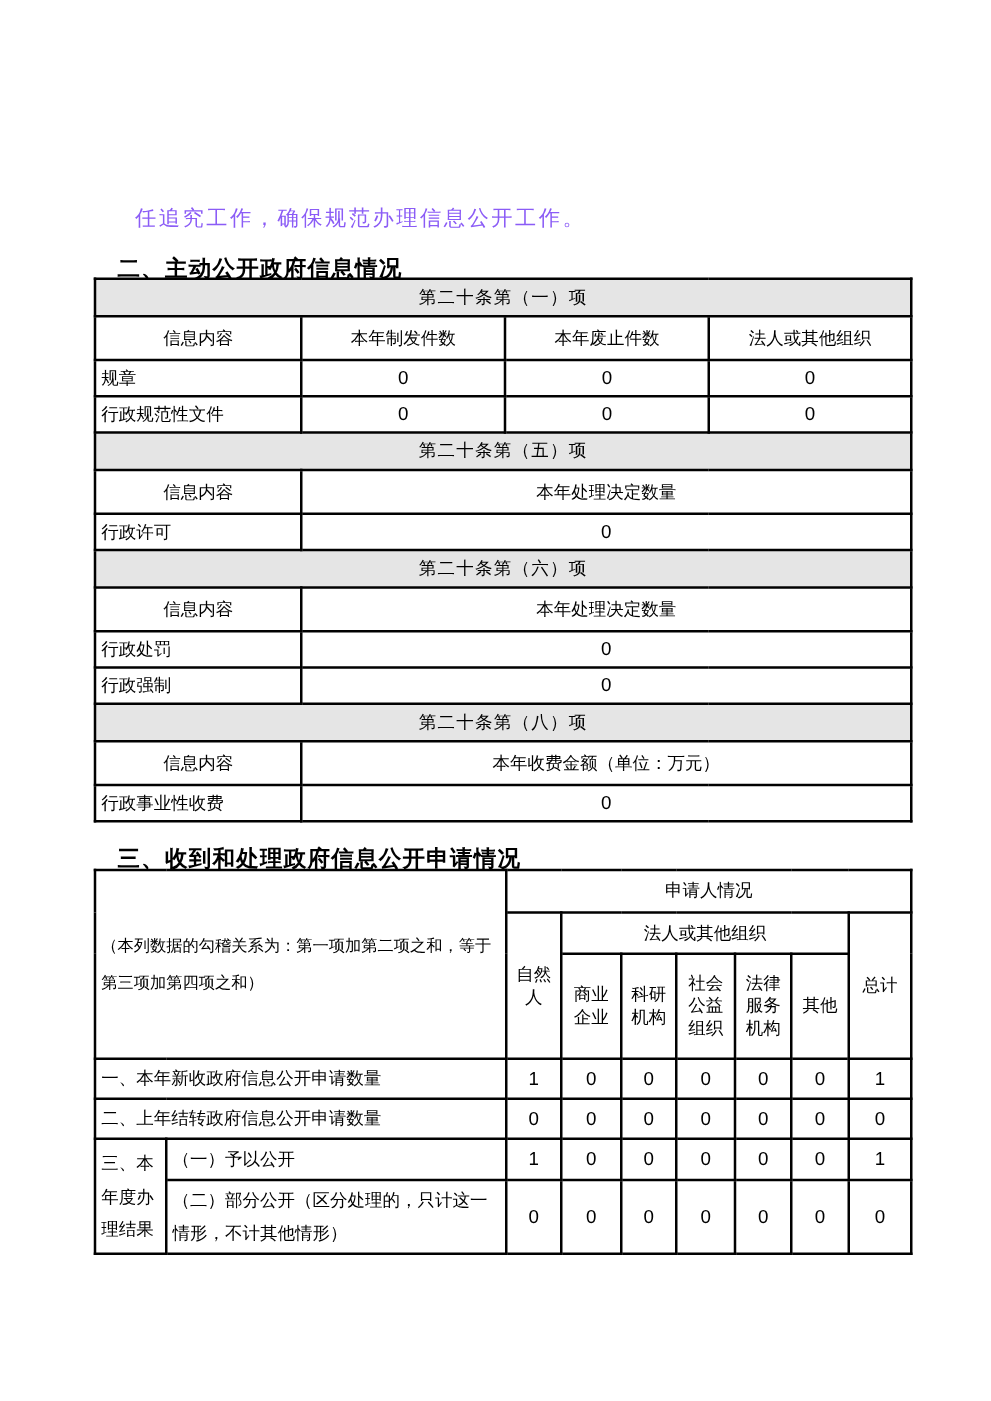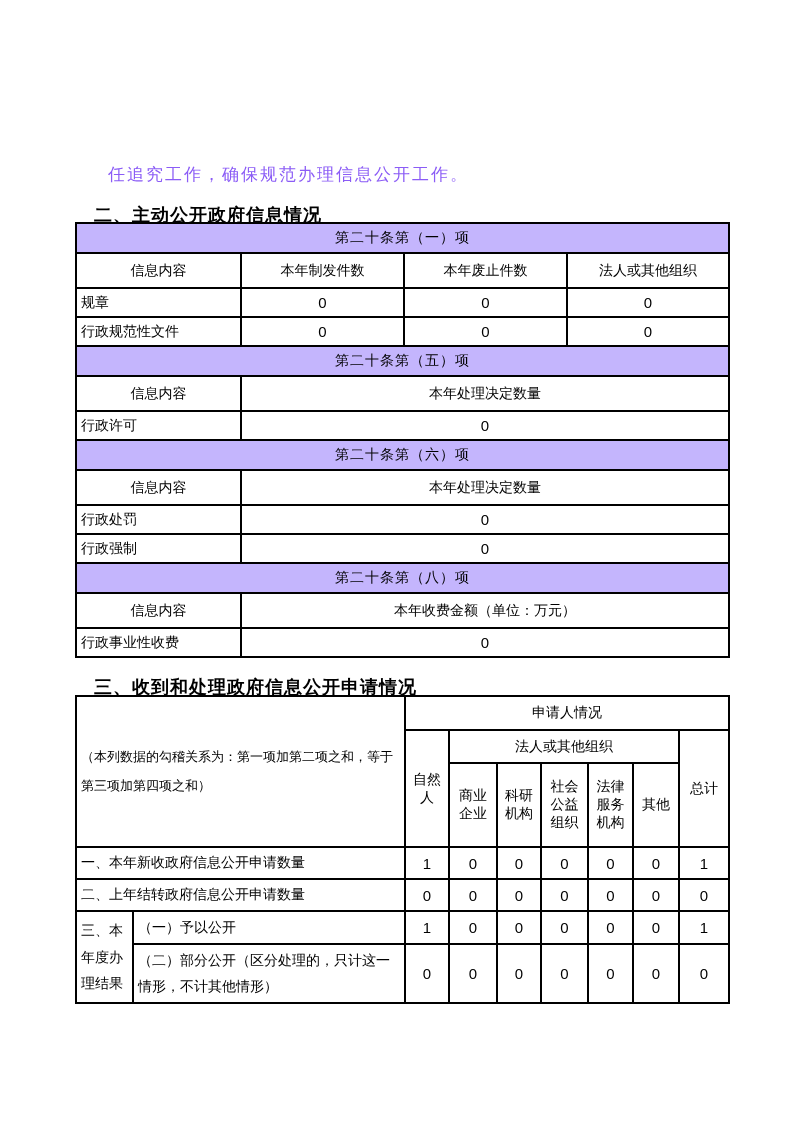--- a/index.html
+++ b/index.html
@@ -47,21 +47,21 @@
   }
   #table-1 { top: 222px; }
   #table-2 { top: 695px; }
 
   table.report td {
     border: 2px solid #000000;
     padding: 2px 4px;
     overflow: hidden;
   }
   td.band {
-    background: #c4b5fd;
+    background: #e5e5e5;
     text-align: center;
     height: 24px;
     letter-spacing: 1px;
   }
   td.hdr {
     text-align: center;
     height: 29px;
   }
   td.lbl {
     text-align: left;

